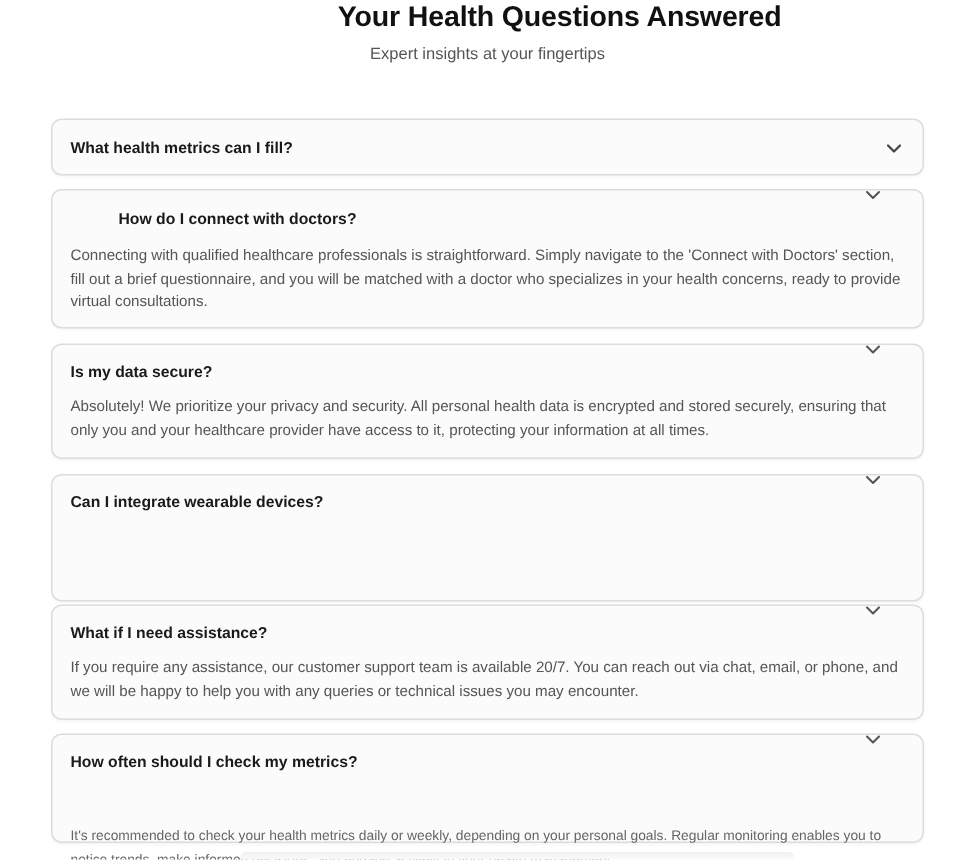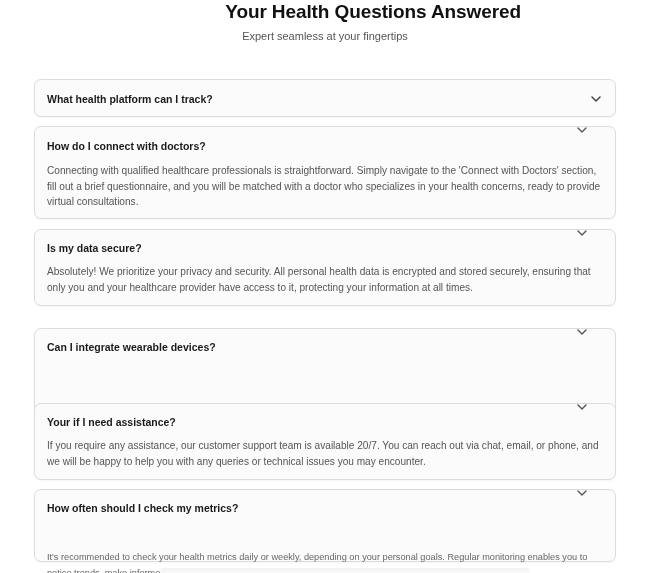--- a/index.html
+++ b/index.html
@@ -40,67 +40,67 @@
   .bottom-shadow {
     position: absolute; top: 568px; left: 160px; width: 370px; height: 5px;
     background: linear-gradient(#f1f1f1, #fafafa); border-radius: 4px 4px 0 0;
   }
 </style>
 </head>
 <body>
 
 <div class="page">
   <h1 class="title">Your Health Questions Answered</h1>
-  <p class="subtitle">Expert seamless at your fingertips</p>
+  <p class="subtitle">Expert insights at your fingertips</p>
 
   <div class="faq" style="top:79px;height:38px;">
-    <div class="q" style="top:12px;">What health platform can I track?</div>
+    <div class="q" style="top:12px;">What health metrics can I fill?</div>
     <span class="chev" style="left:555px;top:15px;">
       <svg width="12" height="8" viewBox="0 0 12 8">
           <path d="M2 2 L6 6 L10 2" fill="none" stroke="#444" stroke-width="1.5" stroke-linecap="round" stroke-linejoin="round"></path>
         </svg>
     </span>
   </div>
 
   <div class="faq" style="top:126px;height:93px;">
     <span class="chev" style="left:541px;top:0px;">
       <svg width="12" height="8" viewBox="0 0 12 8">
           <path d="M2 1 L6 5 L10 1" fill="none" stroke="#555" stroke-width="1.4" stroke-linecap="round" stroke-linejoin="round"></path>
         </svg>
     </span>
-    <div class="q" style="top:12px;">How do I connect with doctors?</div>
+    <div class="q" style="top:12px;margin-left:32px;">How do I connect with doctors?</div>
     <div class="a" style="top:36px;">Connecting with qualified healthcare professionals is straightforward. Simply navigate to the 'Connect with Doctors' section, fill out a brief questionnaire, and you will be matched with a doctor who specializes in your health concerns, ready to provide virtual consultations.</div>
   </div>
 
   <div class="faq" style="top:229px;height:77px;padding-left:18px;">
     <span class="chev" style="left:541px;top:0px;">
       <svg width="12" height="8" viewBox="0 0 12 8">
           <path d="M2 1 L6 5 L10 1" fill="none" stroke="#555" stroke-width="1.4" stroke-linecap="round" stroke-linejoin="round"></path>
         </svg>
     </span>
     <div class="q" style="top:11px;">Is my data secure?</div>
     <div class="a" style="top:34px;">Absolutely! We prioritize your privacy and security. All personal health data is encrypted and stored securely, ensuring that only you and your healthcare provider have access to it, protecting your information at all times.</div>
   </div>
 
-  <div class="faq" style="top:328px;height:85px;">
+  <div class="faq" style="top:316px;height:85px;">
     <span class="chev" style="left:541px;top:0px;">
       <svg width="12" height="8" viewBox="0 0 12 8">
           <path d="M2 1 L6 5 L10 1" fill="none" stroke="#555" stroke-width="1.4" stroke-linecap="round" stroke-linejoin="round"></path>
         </svg>
     </span>
     <div class="q" style="top:11px;">Can I integrate wearable devices?</div>
   </div>
 
   <div class="faq" style="top:403px;height:77px;">
     <span class="chev" style="left:541px;top:0px;">
       <svg width="12" height="8" viewBox="0 0 12 8">
           <path d="M2 1 L6 5 L10 1" fill="none" stroke="#555" stroke-width="1.4" stroke-linecap="round" stroke-linejoin="round"></path>
         </svg>
     </span>
-    <div class="q" style="top:11px;">Your if I need assistance?</div>
+    <div class="q" style="top:11px;">What if I need assistance?</div>
     <div class="a" style="top:34px;">If you require any assistance, our customer support team is available 20/7. You can reach out via chat, email, or phone, and we will be happy to help you with any queries or technical issues you may encounter.</div>
   </div>
 
   <div class="faq" style="top:489px;height:73px;">
     <span class="chev" style="left:541px;top:0px;">
       <svg width="12" height="8" viewBox="0 0 12 8">
           <path d="M2 1 L6 5 L10 1" fill="none" stroke="#555" stroke-width="1.4" stroke-linecap="round" stroke-linejoin="round"></path>
         </svg>
     </span>
     <div class="q" style="top:11px;">How often should I check my metrics?</div>

